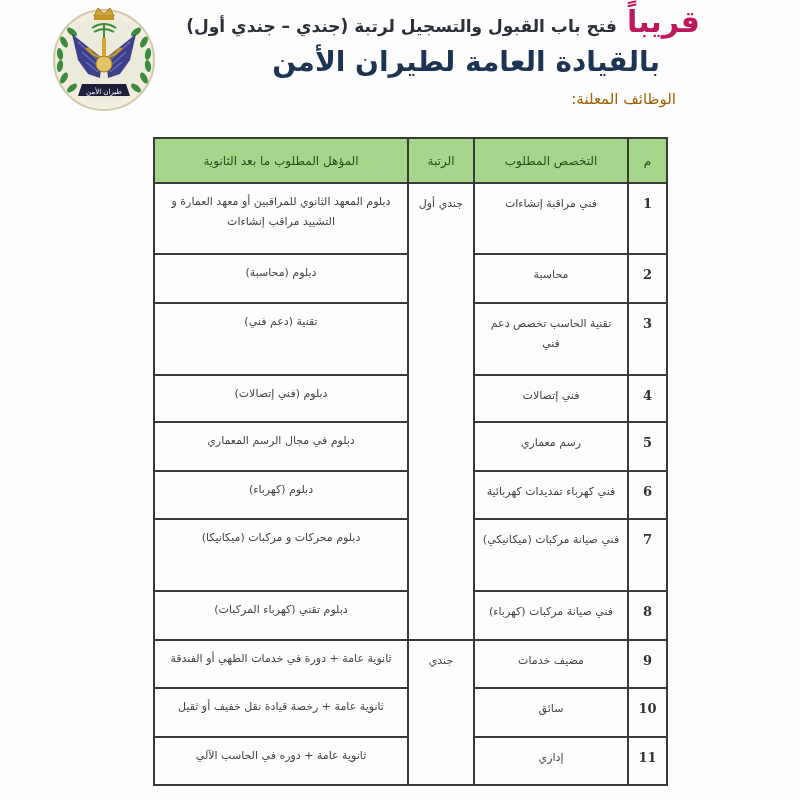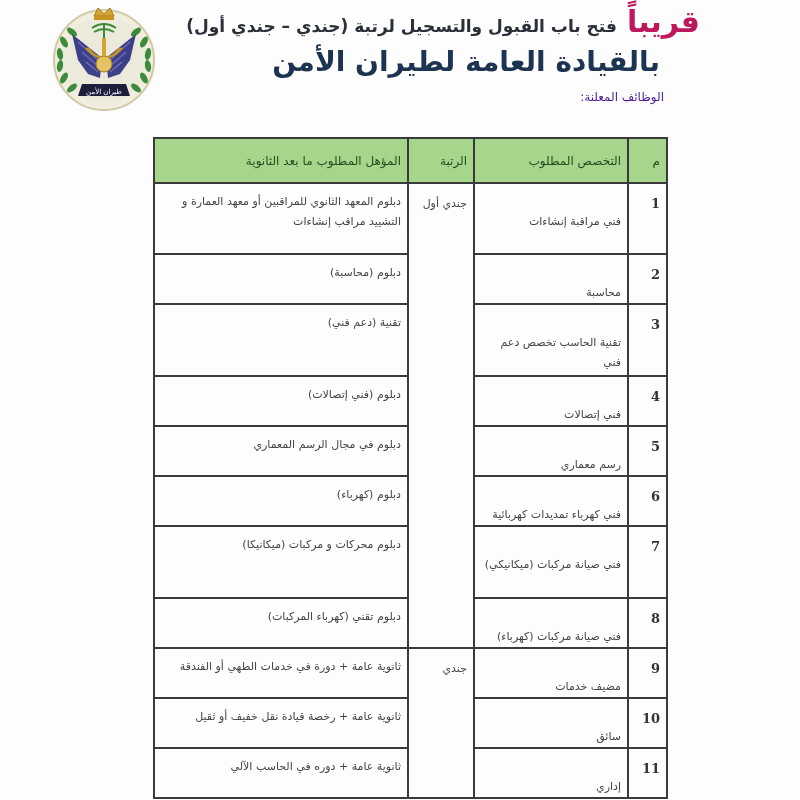--- a/index.html
+++ b/index.html
@@ -19,40 +19,40 @@
       font-family: "DejaVu Sans", sans-serif;
     }
     .subline {
       color: #2b2f3a; font-weight: bold; font-size: 17px; line-height: 30px; text-align: center;
     }
     .title2 {
       position: absolute; left: 250px; width: 410px; top: 42px; direction: rtl;
       color: #1c3352; font-weight: bold; font-size: 28px; line-height: 40px; white-space: nowrap;
     }
     .jobs-label {
-      position: absolute; right: 136px; top: 90px; direction: rtl;
-      font-size: 12px; color: #4c1d95; white-space: nowrap;
+      position: absolute; right: 124px; top: 90px; direction: rtl;
+      font-size: 15px; color: #a16207; white-space: nowrap;
     }
     table.jobs {
       position: absolute; left: 153px; top: 137px; width: 513px;
       border-collapse: collapse; direction: rtl; table-layout: fixed;
     }
     table.jobs th, table.jobs td {
-      border: 2px solid #3a3a3a; text-align: right; vertical-align: top;
+      border: 2px solid #3a3a3a; text-align: center; vertical-align: top;
       font-size: 11px; color: #444; line-height: 20px; padding: 6px 6px 0 6px;
     }
     table.jobs th {
       background: #a6d68c; color: #2a4a1f; font-weight: normal; font-size: 12px;
       vertical-align: middle; padding: 0 6px; height: 43px;
     }
     table.jobs td.num {
       font-family: "DejaVu Serif", serif; font-weight: bold; font-size: 13px; color: #333;
       padding-top: 10px;
     }
-    table.jobs td.spec { padding-top: 28px; }
+    table.jobs td.spec { padding-top: 10px; }
     table.jobs td.qual { padding-top: 8px; }
     table.jobs td.rank { padding-top: 10px; }
     col.c-num { width: 39px; }
     col.c-spec { width: 154px; }
     col.c-rank { width: 66px; }
     col.c-qual { width: 254px; }
   </style>
 </head>
 <body>
 

